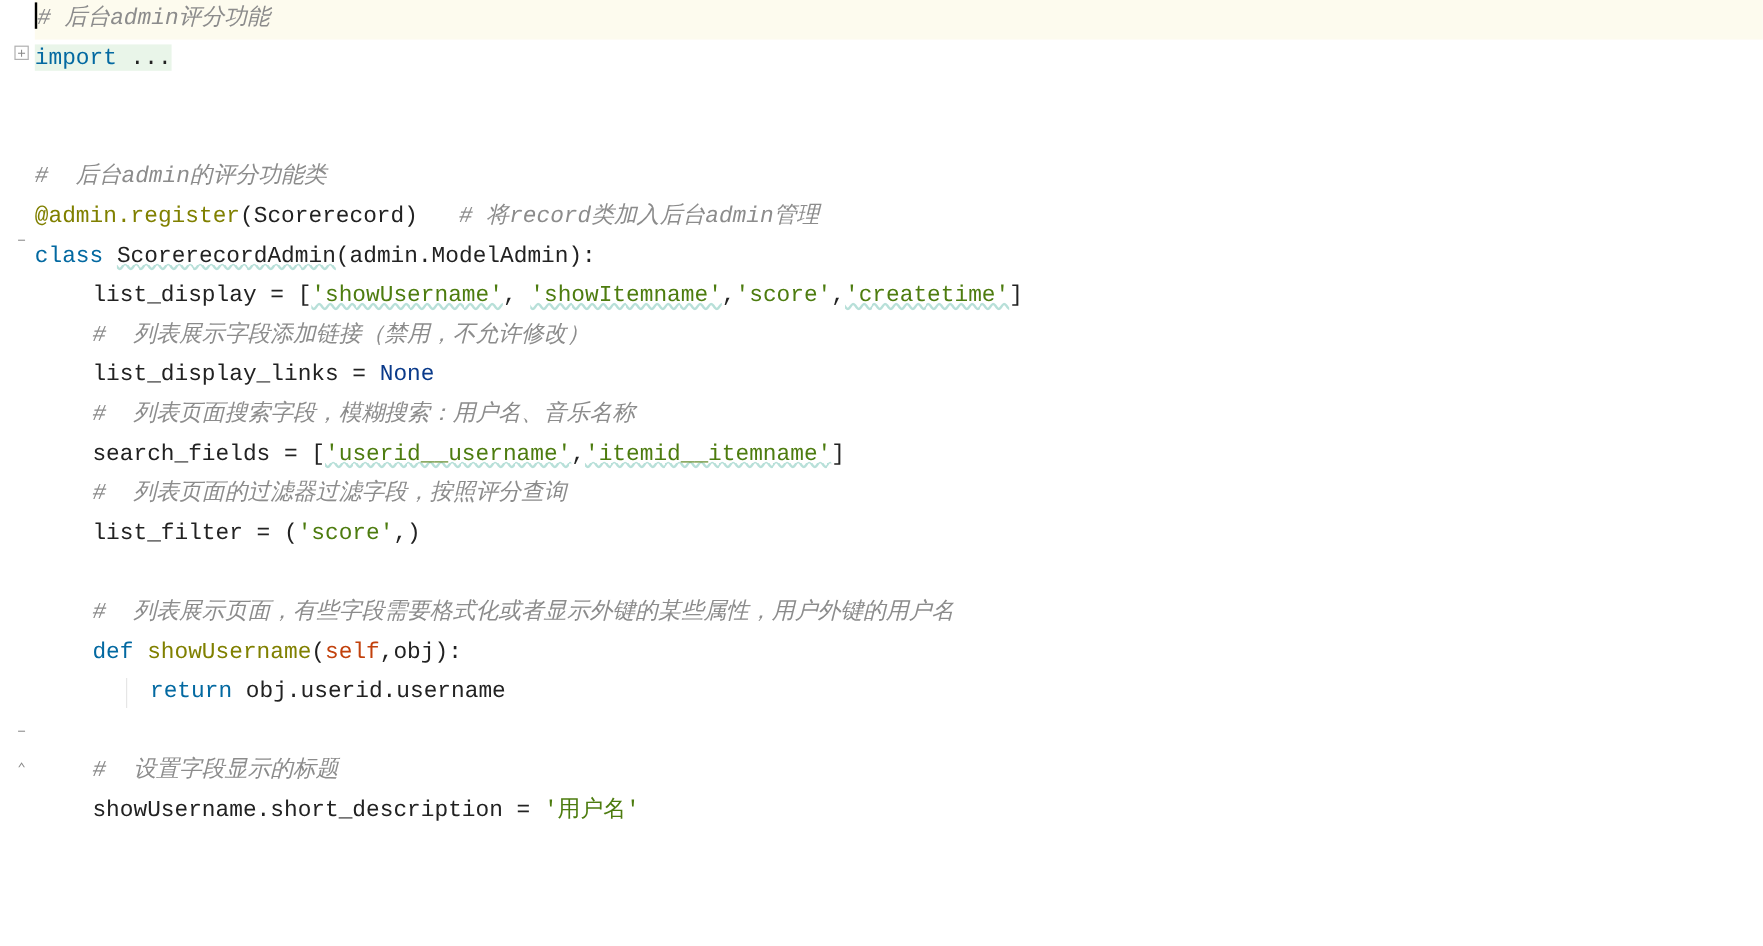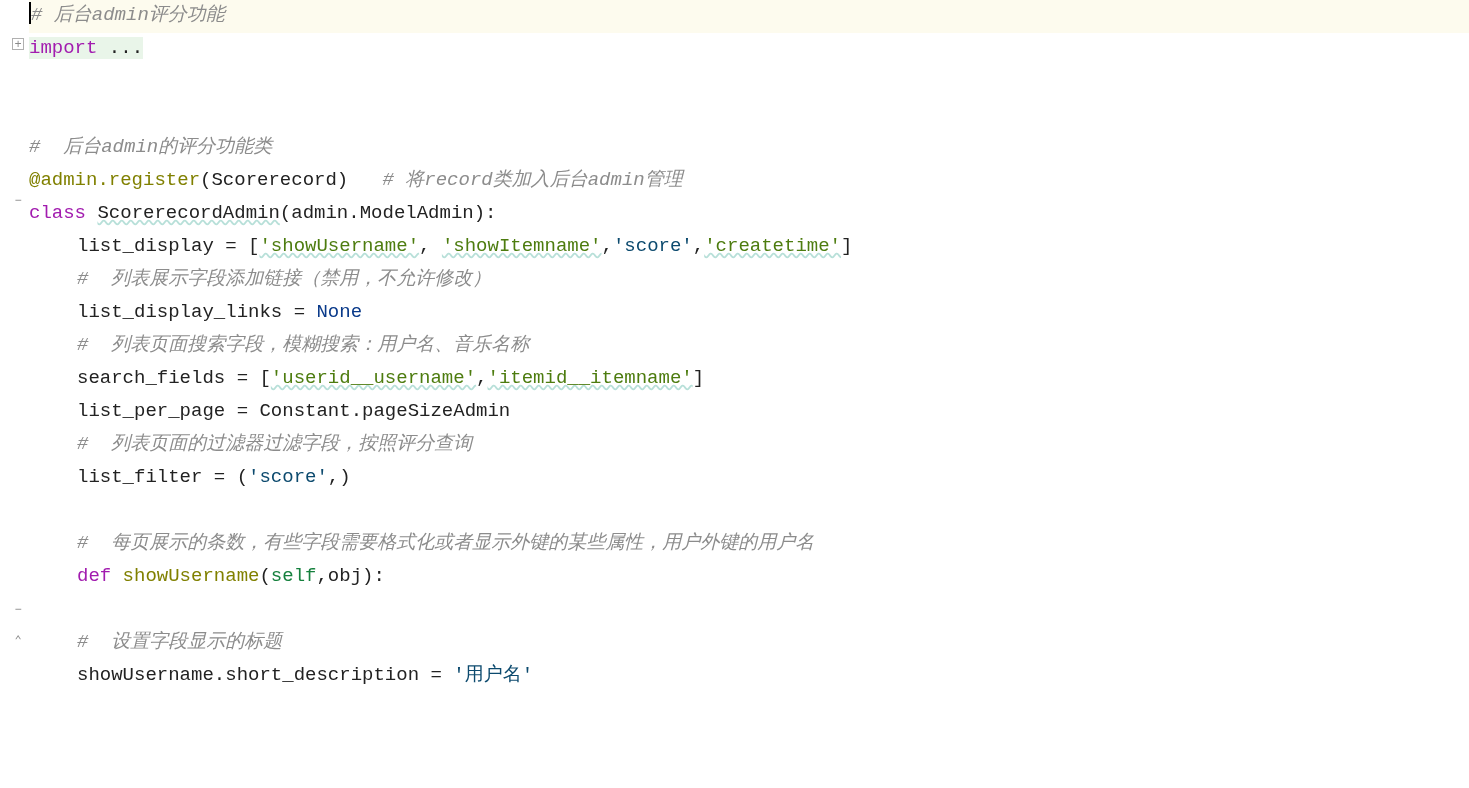--- a/index.html
+++ b/index.html
@@ -57,25 +57,25 @@
     height: 22px;
     background: #000;
     vertical-align: middle;
     position: relative;
     top: -2px;
   }
   .indent4 { padding-left: 48px; }
   .indent8 { padding-left: 96px; }
   .comment { color: #8c8c8c; font-style: italic; }
   .folded-bg { background: #e9f5e9; }
-  .kw { color: #a21caf; }
+  .kw { color: #0369a1; }
   .decorator { color: #808000; }
-  .self { color: #15803d; }
+  .self { color: #c2410c; }
   .none { color: #0a3a8a; text-align: center; }
-  .str { color: #0c4a6e; }
+  .str { color: #4d7c0f; }
   .str-u {
     color: #4d7c0f;
     text-decoration: underline wavy #b8e0d9;
     text-decoration-skip-ink: none;
   }
   .wavy {
     text-decoration: underline wavy #b8e0d9;
     text-decoration-skip-ink: none;
   }
 </style>
@@ -109,32 +109,32 @@
 
 <div class="line indent4"><span class="comment">#  列表展示字段添加链接（禁用，不允许修改）</span></div>
 
 <div class="line indent4"><span>list_display_links = </span><span class="none">None</span></div>
 
 <div class="line indent4"><span class="comment">#  列表页面搜索字段，模糊搜索：用户名、音乐名称</span></div>
 
 <div class="line indent4"><span>search_fields = [</span><span class="str-u">'userid__username'</span><span>,</span><span class="str-u">'itemid__itemname'</span><span>]</span></div>
 
 
-<div class="line indent4"><span>list_per_page = Constant.pageSizeAdmin</span></div>
 
 <div class="line indent4"><span class="comment">#  列表页面的过滤器过滤字段，按照评分查询</span></div>
 
 <div class="line indent4"><span>list_filter = (</span><span class="str">'score'</span><span>,)</span></div>
 
 <div class="line"></div>
 
-<div class="line indent4"><span class="comment">#  每页展示的条数，有些字段需要格式化或者显示外键的某些属性，用户外键的用户名</span></div>
+<div class="line indent4"><span class="comment">#  列表展示页面，有些字段需要格式化或者显示外键的某些属性，用户外键的用户名</span></div>
 
 <div class="line indent4"><span class="kw">def </span><span class="decorator">showUsername</span><span>(</span><span class="self">self</span><span>,obj):</span></div>
 
+<div class="line indent8" style="position:relative;"><span style="position:absolute;left:76px;top:4px;bottom:4px;width:1px;background:#e6e6e6;"></span><span class="kw">return </span><span>obj.userid.username</span></div>
 
 <div class="line"></div>
 
 <div class="line indent4"><span class="comment">#  设置字段显示的标题</span></div>
 
 <div class="line indent4"><span>showUsername.short_description = </span><span class="str">'用户名'</span></div>
 
 </div>
 
 </body></html>

